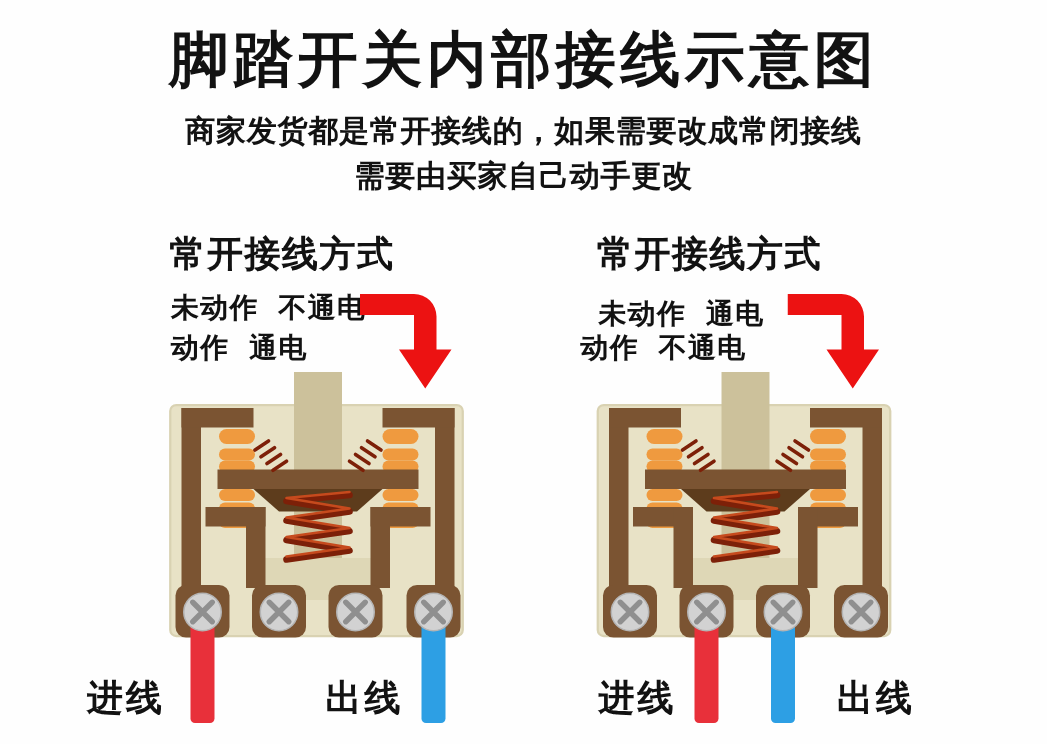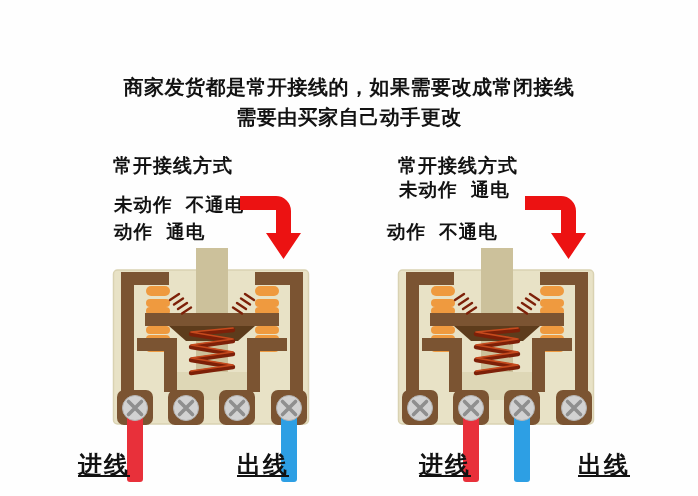--- a/index.html
+++ b/index.html
@@ -13,31 +13,31 @@
     position:absolute; top:12px; left:0; width:100%; text-align:center;
     font-size:40px; font-weight:700; letter-spacing:3px; white-space:nowrap;
   }
   .sub {
     position:absolute; left:0; width:100%; text-align:center;
     font-size:20px; font-weight:700; letter-spacing:0.5px; white-space:nowrap;
   }
   .sub1 { top:74px; }
   .sub2 { top:104px; }
   .section-heading {
-    position:absolute; font-size:19px; font-weight:700; letter-spacing:1px; white-space:nowrap;
+    position:absolute; font-size:24px; font-weight:700; letter-spacing:1px; white-space:nowrap;
   }
   .state-line {
     position:absolute; font-size:18.5px; font-weight:700; letter-spacing:1px;
     word-spacing:7px; white-space:nowrap;text-align:center;
   }
   .arrow { position:absolute; width:62px; height:70px; }
   .switch { position:absolute; }
   .wire-label {
-    position:absolute; width:72px; text-align:right;
-    font-size:24px; font-weight:700; letter-spacing:2px; white-space:nowrap;text-decoration:underline;
+    position:absolute; width:72px; text-align:left;
+    font-size:24px; font-weight:700; letter-spacing:2px; white-space:nowrap;
   }
   
   .c-body    { fill:var(--body-beige);  stroke:var(--body-edge); stroke-width:1.5; }
   .c-brown   { fill:var(--frame-brown); }
   .c-brown2  { fill:var(--frame-brown-dark); }
   .c-orange  { fill:var(--contact-orange); }
   .c-plunger { fill:var(--plunger-khaki); }
   .c-plate   { fill:var(--base-plate); }
   .coil-dark  { fill:none; stroke:var(--spring-dark);  stroke-width:4.4; stroke-linejoin:round; stroke-linecap:round; }
   .coil-light { fill:none; stroke:var(--spring-light); stroke-width:1.7; stroke-linejoin:round; stroke-linecap:round; }
@@ -130,20 +130,21 @@
           </g>
         <g transform="translate(177,160)">
             <circle class="screw-head" r="12.5"></circle>
             <path class="screw-x" d="M-6.5,-6.5 L6.5,6.5 M-6.5,6.5 L6.5,-6.5"></path>
           </g>
       </g>
       <path id="elbow-arrow" d="M0 3 L36 3 A15 15 0 0 1 51 18 L51 40 L61 40 L43.5 66 L26 40 L36 40 L36 17 L0 17 Z"></path>
     </defs>
   </svg>
 
+  <div class="title">脚踏开关内部接线示意图</div>
   <div class="sub sub2">需要由买家自己动手更改</div>
   <div class="sub sub1">商家发货都是常开接线的，如果需要改成常闭接线</div>
 
   <div>
     <div class="section-heading" style="left:113px; top:153px">常开接线方式</div>
     <div class="state-line" style="left:114px; top:192px">未动作 不通电</div>
     <div class="state-line" style="left:114px; top:219px">动作 通电</div>
     <svg class="arrow" style="left:240px; top:193px" viewBox="0 0 62 70">
       <use href="#elbow-arrow" class="arrow-path" fill="#ec1212"></use>
     </svg>
@@ -152,21 +153,21 @@
       <rect class="wire wire-in" y="152" width="16" height="82" rx="3" x="15" fill="#e8303a"></rect>
       <rect class="wire wire-out" y="152" width="16" height="82" rx="3" x="169" fill="#2d9fe4"></rect>
       <use href="#screws"></use>
     </svg>
     <div class="wire-label" style="left:58px;  top:449px">进线</div>
     <div class="wire-label" style="left:217px; top:449px">出线</div>
   </div>
 
   <div>
     <div class="section-heading" style="left:398px; top:153px">常开接线方式</div>
-    <div class="state-line" style="left:399px; top:177px">未动作 通电</div>
+    <div class="state-line" style="left:399px; top:196px">未动作 通电</div>
     <div class="state-line" style="left:387px; top:219px">动作 不通电</div>
     <svg class="arrow" style="left:525px; top:193px" viewBox="0 0 62 70">
       <use href="#elbow-arrow" class="arrow-path" fill="#ec1212"></use>
     </svg>
     <svg class="switch" style="left:397px; top:248px" width="200" height="235" viewBox="0 0 200 235">
       <use href="#mech"></use>
       <rect class="wire wire-in" y="152" width="16" height="82" rx="3" x="66" fill="#e8303a"></rect>
       <rect class="wire wire-out" y="152" width="16" height="82" rx="3" x="117" fill="#2d9fe4"></rect>
       <use href="#screws"></use>
     </svg>

